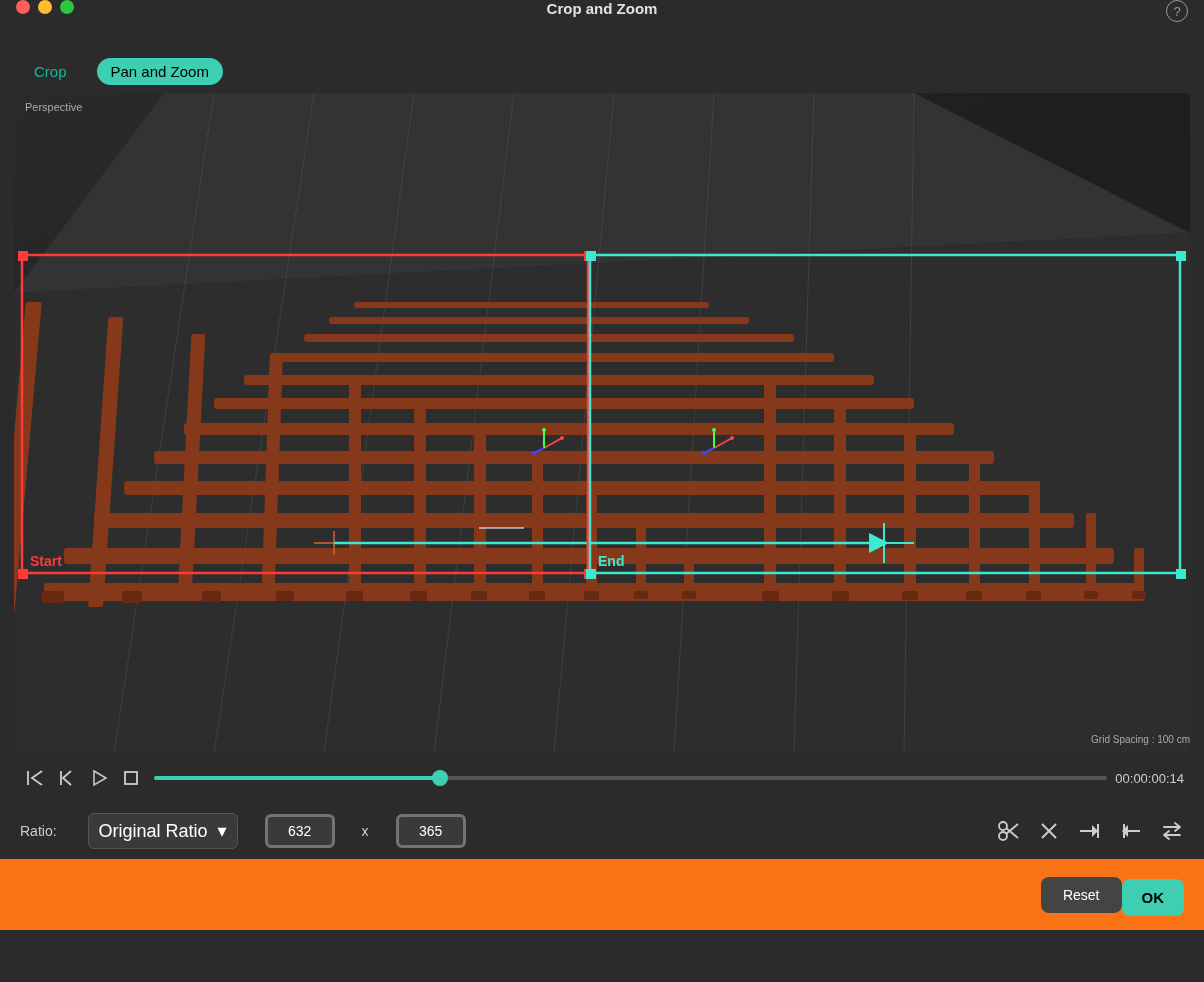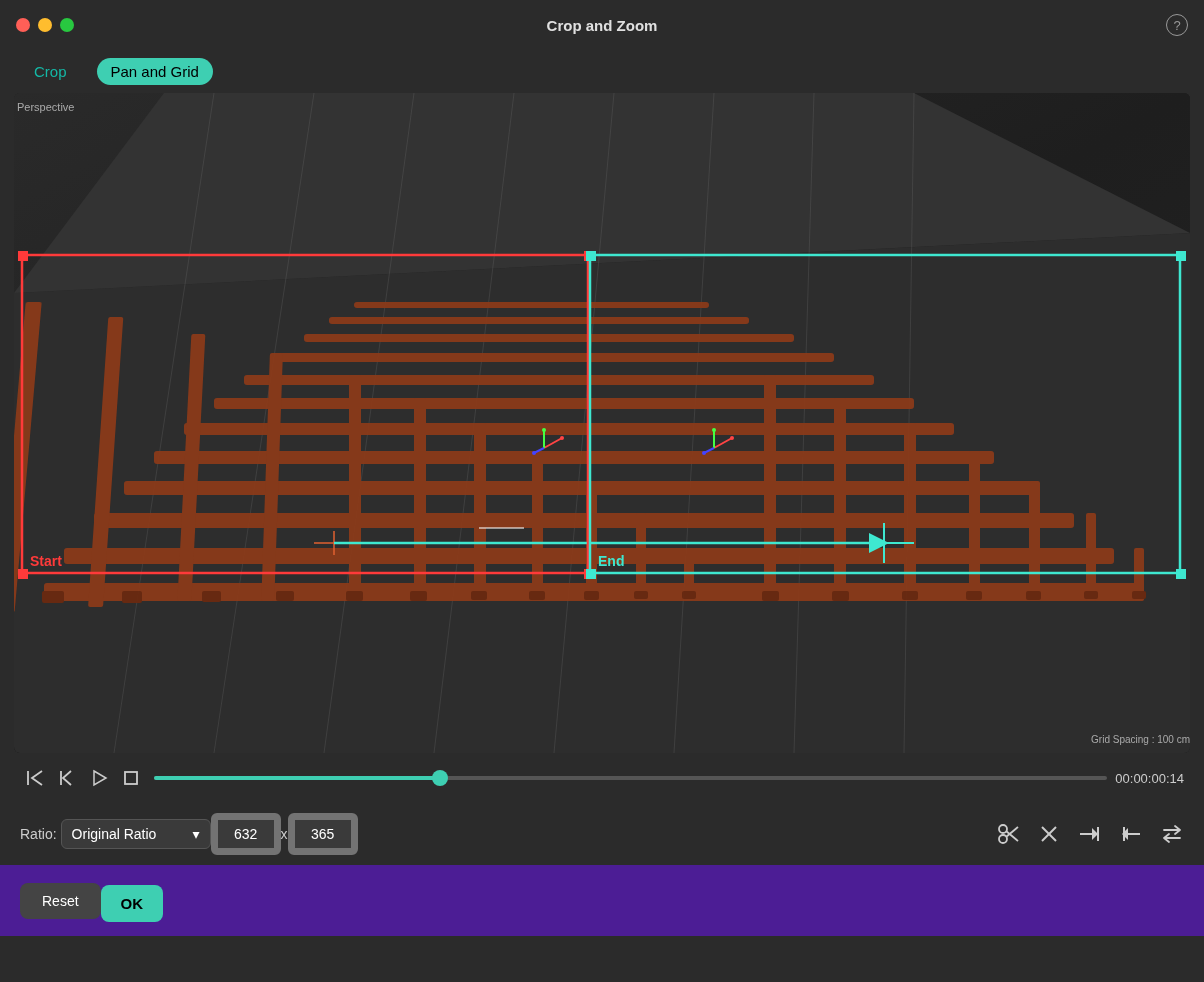--- a/index.html
+++ b/index.html
@@ -6,21 +6,21 @@
     body {
       width: 1204px;
       height: 982px;
       background: #2b2b2b;
       font-family: -apple-system, BlinkMacSystemFont, 'Helvetica Neue', sans-serif;
       color: #fff;
       overflow: hidden;
     }
     .title-bar {
       display: flex;
-      align-items: center;
+      align-items: flex-start;
       justify-content: center;
       height: 50px;
       position: relative;
       background: #2b2b2b;
     }
     .traffic-lights {
       position: absolute;
       left: 16px;
       display: flex;
       gap: 8px;
@@ -87,21 +87,21 @@
     .viewport-bg {
       width: 100%;
       height: 100%;
       position: relative;
       background: linear-gradient(160deg, #2a2a2a 0%, #1e1e1e 40%, #252525 100%);
       overflow: hidden;
     }
     .perspective-label {
       position: absolute;
       top: 8px;
-      left: 3px;
+      left: 11px;
       font-size: 11px;
       color: #aaa;
       z-index: 10;
       text-align: center;
     }
     .grid-spacing-label {
       position: absolute;
       bottom: 8px;
       right: 0;
       font-size: 10px;
@@ -174,45 +174,45 @@
       font-size: 13px;
       color: #ccc;
       font-variant-numeric: tabular-nums;
       white-space: nowrap;
     }
     
     .ratio-bar {
       display: flex;
       align-items: center;
       padding: 10px 20px;
-      gap: 0;
+      gap: 27px;
       background: #2b2b2b;
     }
     .ratio-label {
       font-size: 14px;
       color: #ccc;
       margin-right: 4px;
     }
     .ratio-select {
       background: #3a3a3a;
       border: 1px solid #555;
       border-radius: 6px;
       color: #fff;
-      font-size: 14px;
+      font-size: 18px;
       padding: 6px 10px;
       cursor: pointer;
       display: flex;
       align-items: center;
       gap: 6px;
       min-width: 150px;
       justify-content: space-between;
     }
     .dim-input {
       background: #3a3a3a;
-      border: 7px solid #737373;
+      border: 3px solid #737373;
       border-radius: 6px;
       color: #fff;
       font-size: 14px;
       padding: 6px 10px;
       width: 70px;
       text-align: center;
       outline: none;
     }
     .x-sep {
       color: #ccc;
@@ -230,23 +230,23 @@
       color: #ccc;
       cursor: pointer;
       font-size: 20px;
       display: flex;
       align-items: center;
     }
     
     .action-bar {
       display: flex;
       align-items: center;
-      justify-content: flex-start;
+      justify-content: flex-end;
       padding: 14px 20px;
-      background: #4c1d95;
+      background: #f97316;
     }
     .reset-btn {
       background: #444;
       border: none;
       color: #fff;
       font-size: 14px;
       padding: 10px 22px;
       border-radius: 8px;
       cursor: pointer;
     }
@@ -272,21 +272,21 @@
     <div class="traffic-light tl-green"></div>
   </div>
   <span class="title-text">Crop and Zoom</span>
   <div class="help-icon">
     <span>?</span>
   </div>
 </div>
 
 <div class="toolbar">
   <button class="tab-btn inactive">Crop</button>
-  <button class="tab-btn active">Pan and Grid</button>
+  <button class="tab-btn active">Pan and Zoom</button>
 </div>
 
 <div class="viewport-container">
   <div class="viewport-bg">
     <span class="perspective-label">Perspective</span>
     <span class="grid-spacing-label">Grid Spacing : 100 cm</span>
 
     <svg class="scene-canvas" viewBox="0 0 1176 660" preserveAspectRatio="xMidYMid slice">
 
       <defs>

